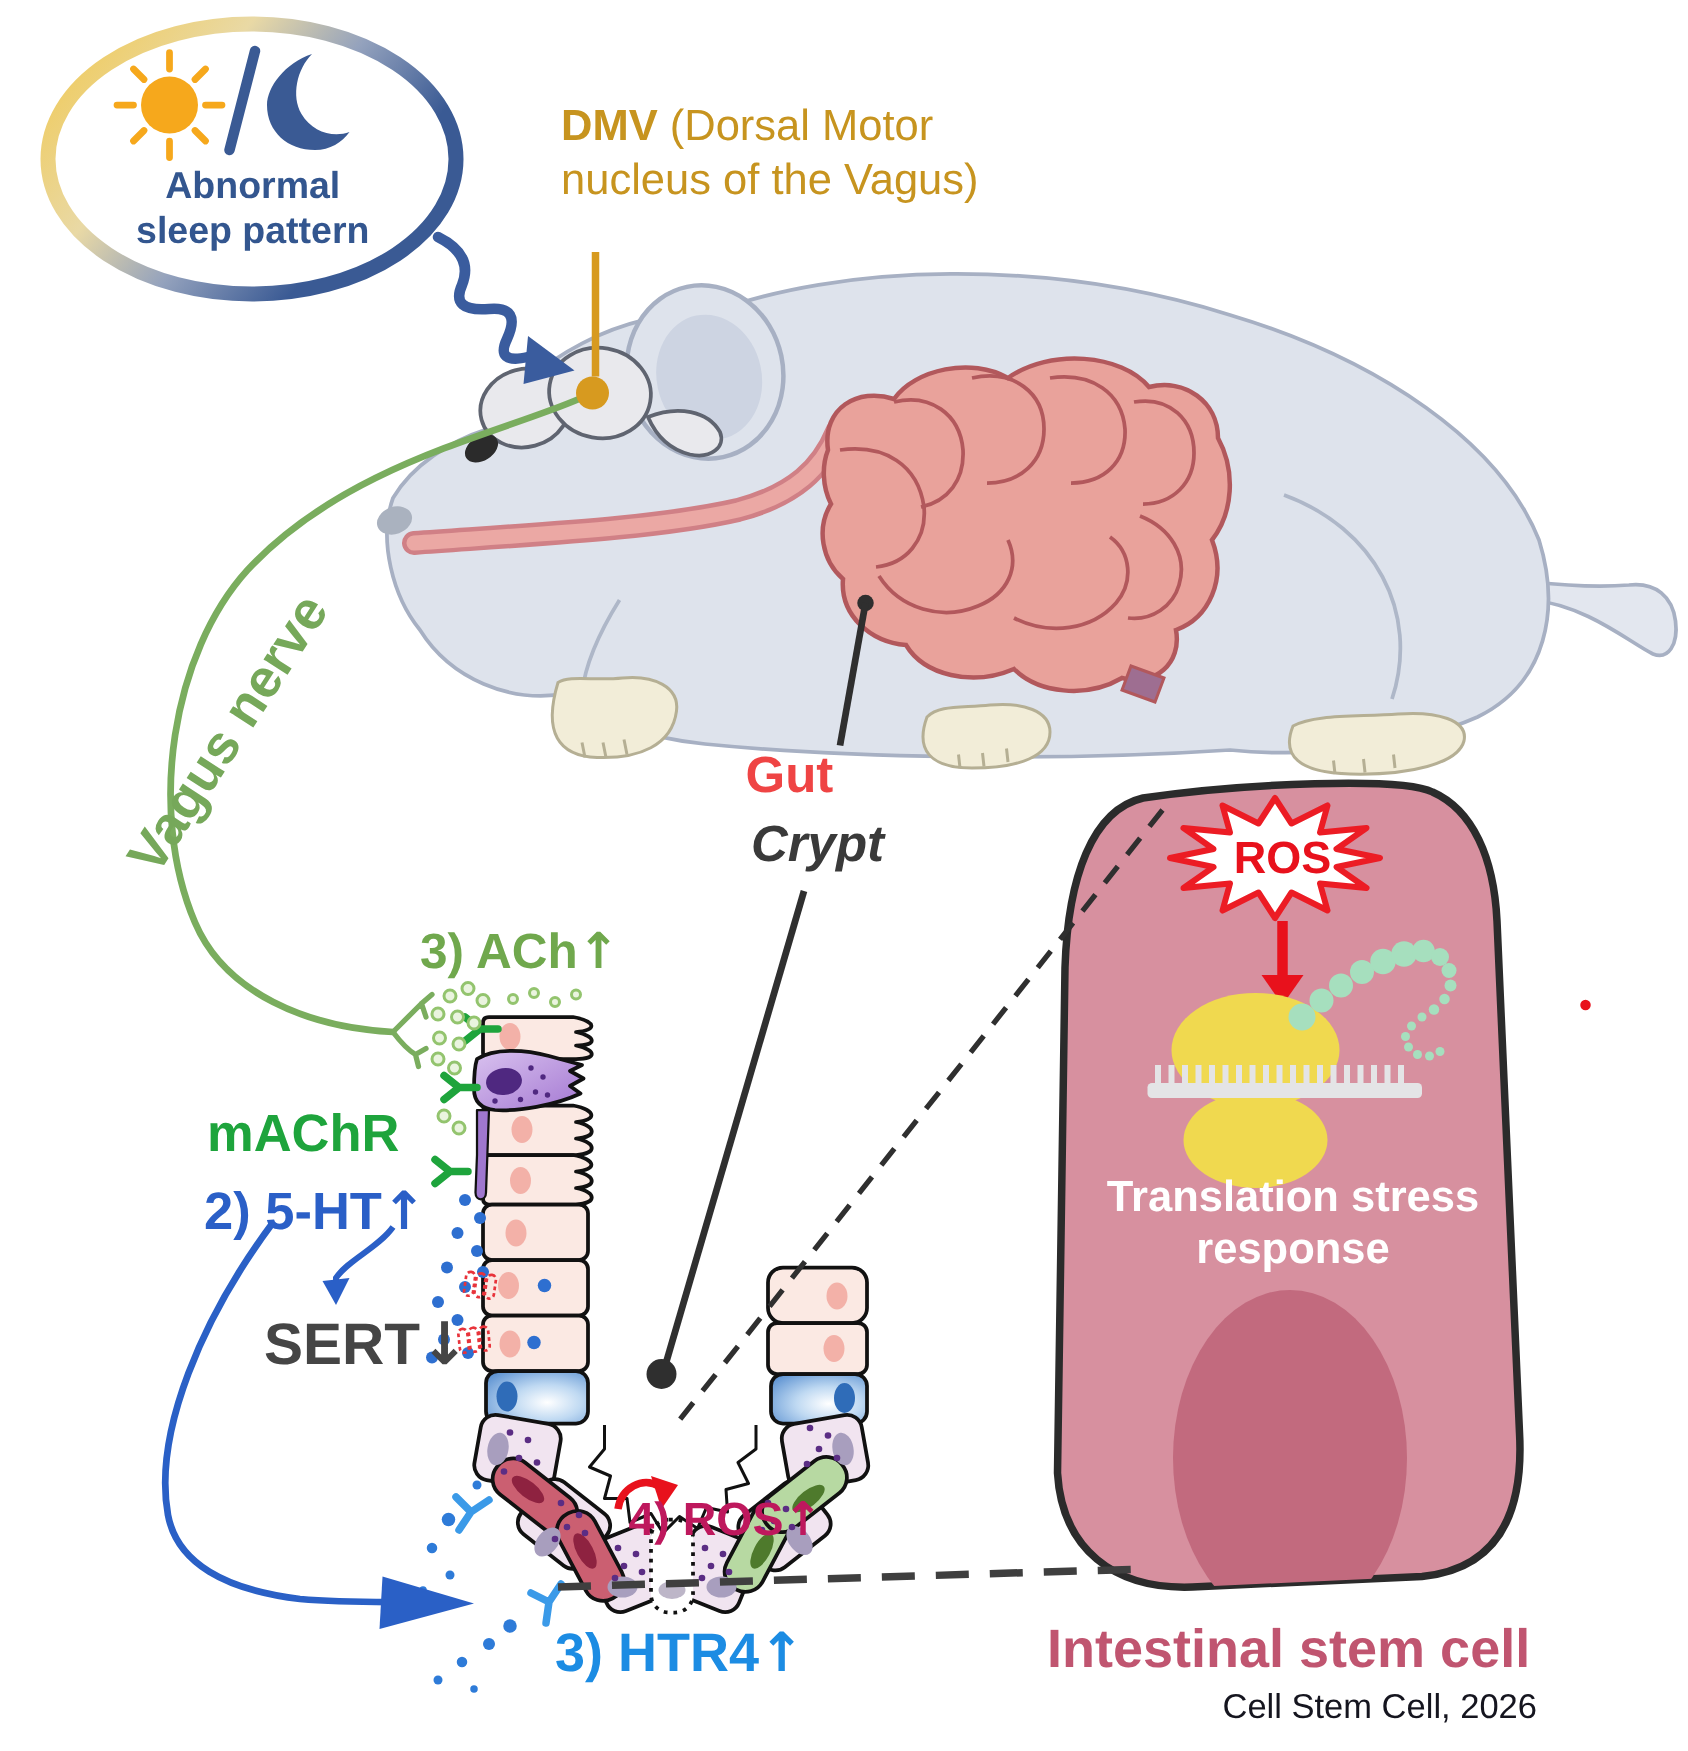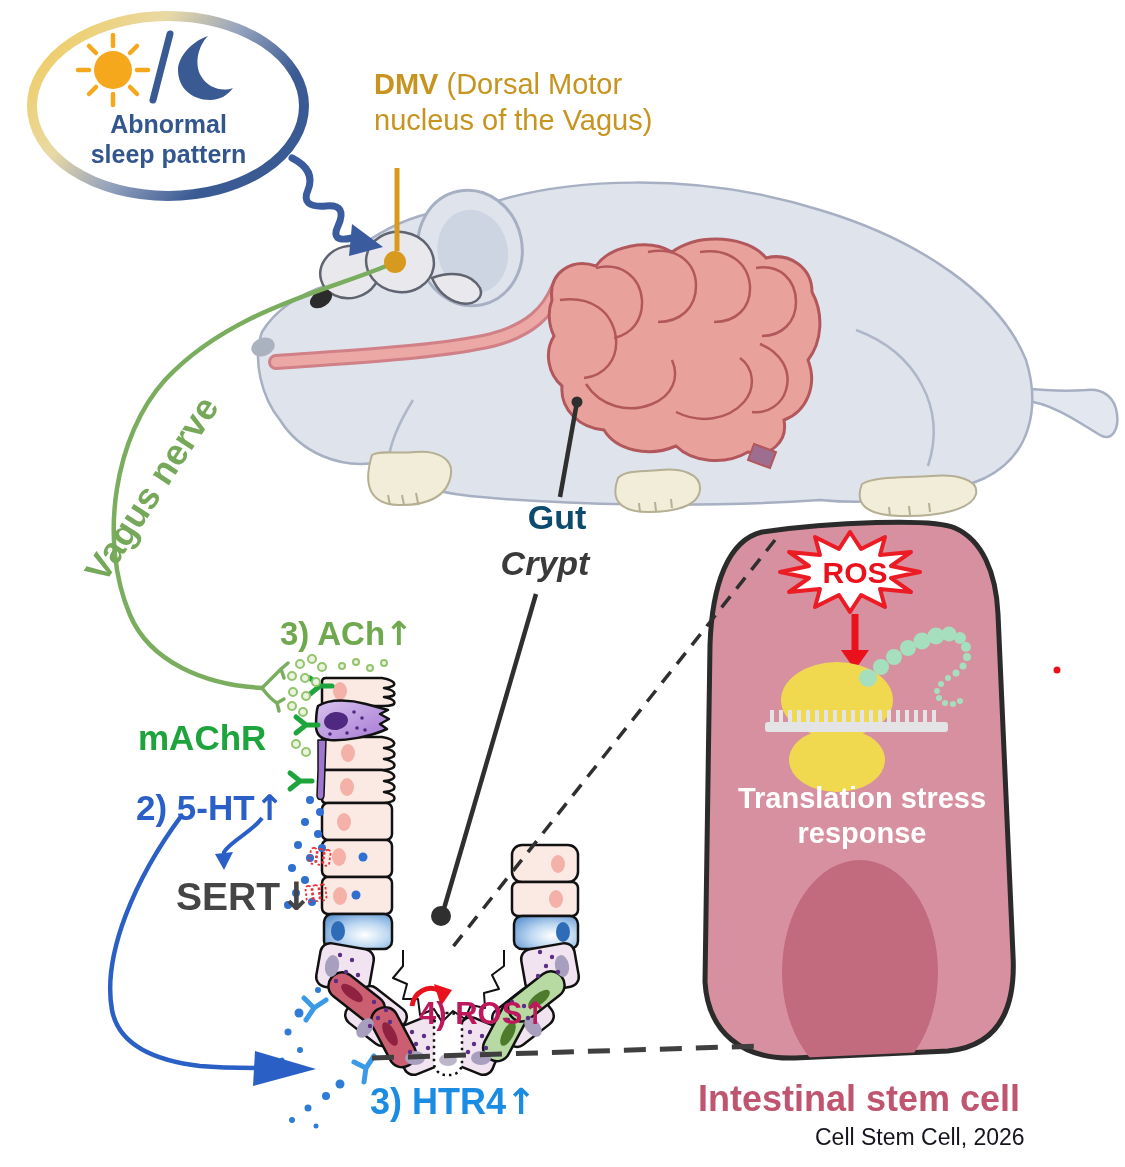--- a/index.html
+++ b/index.html
@@ -8,25 +8,25 @@
   #art{position:absolute;left:0;top:0;z-index:0;}
   .lbl{position:absolute;z-index:2;font-weight:700;white-space:nowrap;}
   .arr{font-family:"DejaVu Sans",sans-serif;}
   .badge-lbl{left:76px;top:110px;width:185px;text-align:center;color:#33568F;
              font-size:25px;line-height:1.18;white-space:normal;}
   .dmv{left:374px;top:66px;width:350px;color:#C7941F;font-size:29px;font-weight:400;
        line-height:1.25;white-space:normal;}
   .dmv .b{font-weight:700;}
   .vagus{left:22px;top:468px;width:260px;text-align:center;transform:rotate(-57deg);
          color:#76A85A;font-size:36px;}
-  .gut{left:497px;top:498px;width:120px;text-align:center;color:#0c4a6e;font-size:34px;}
+  .gut{left:497px;top:498px;width:120px;color:#ef4444;font-size:34px;}
   .crypt{left:485px;top:544px;width:120px;text-align:center;color:#3A3A3A;
          font-size:34px;font-style:italic;}
   .ach{left:280px;top:614px;color:#70A84D;font-size:33px;}
-  .machr{left:138px;top:718px;color:#1EA43C;font-size:35px;}
+  .machr{left:138px;top:736px;color:#1EA43C;font-size:35px;}
   .fiveht{left:136px;top:772px;color:#2A5FC7;font-size:35px;margin-top:16px;}
   .sert{left:176px;top:874px;color:#454545;font-size:39px;}
   .ros4{left:383px;top:995px;color:#be185d;font-size:31px;margin-left:36px;}
   .htr4{left:370px;top:1081px;color:#1C8CE3;font-size:36px;}
   .rosstar{left:805px;top:556px;width:100px;text-align:center;color:#E8111C;font-size:30px;}
   .transl{left:732px;top:781px;width:260px;text-align:center;color:#ffffff;
           font-size:29px;line-height:1.2;white-space:normal;}
   .isc{left:698px;top:1078px;color:#C05570;font-size:36px;}
   .credit{left:815px;top:1124px;width:250px;text-align:left;color:#15151F;
           font-size:23px;font-weight:400;}

